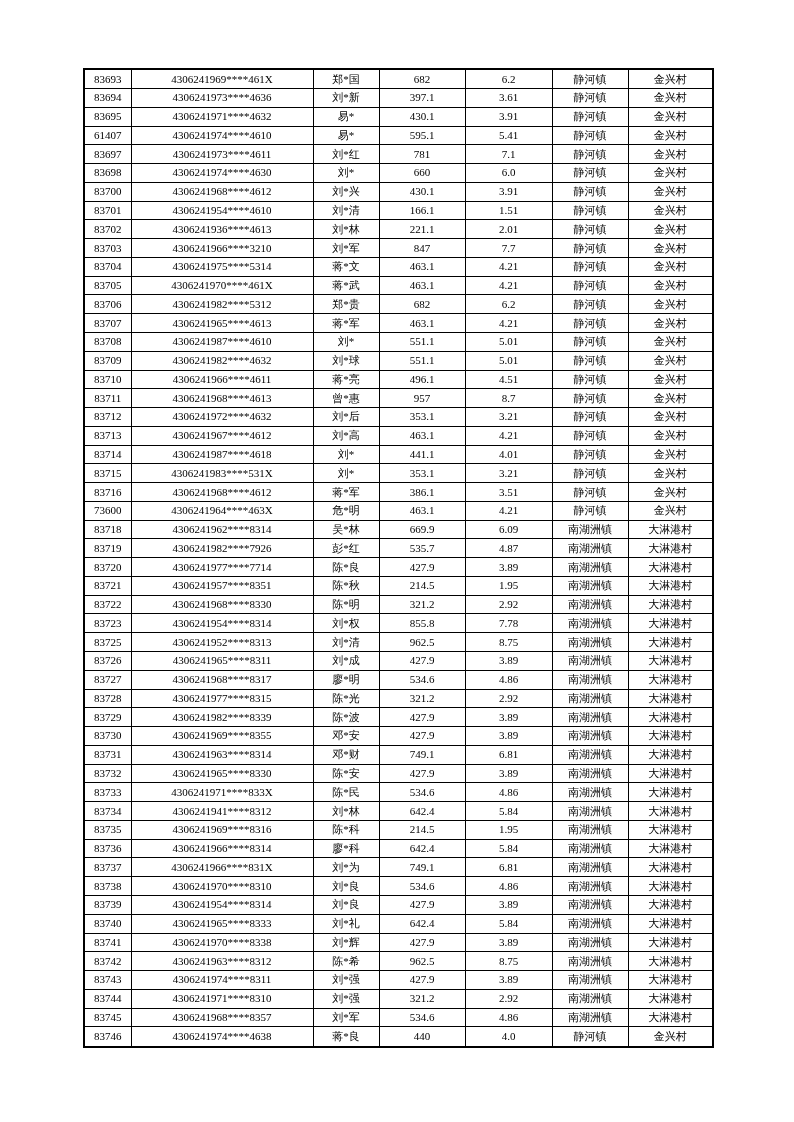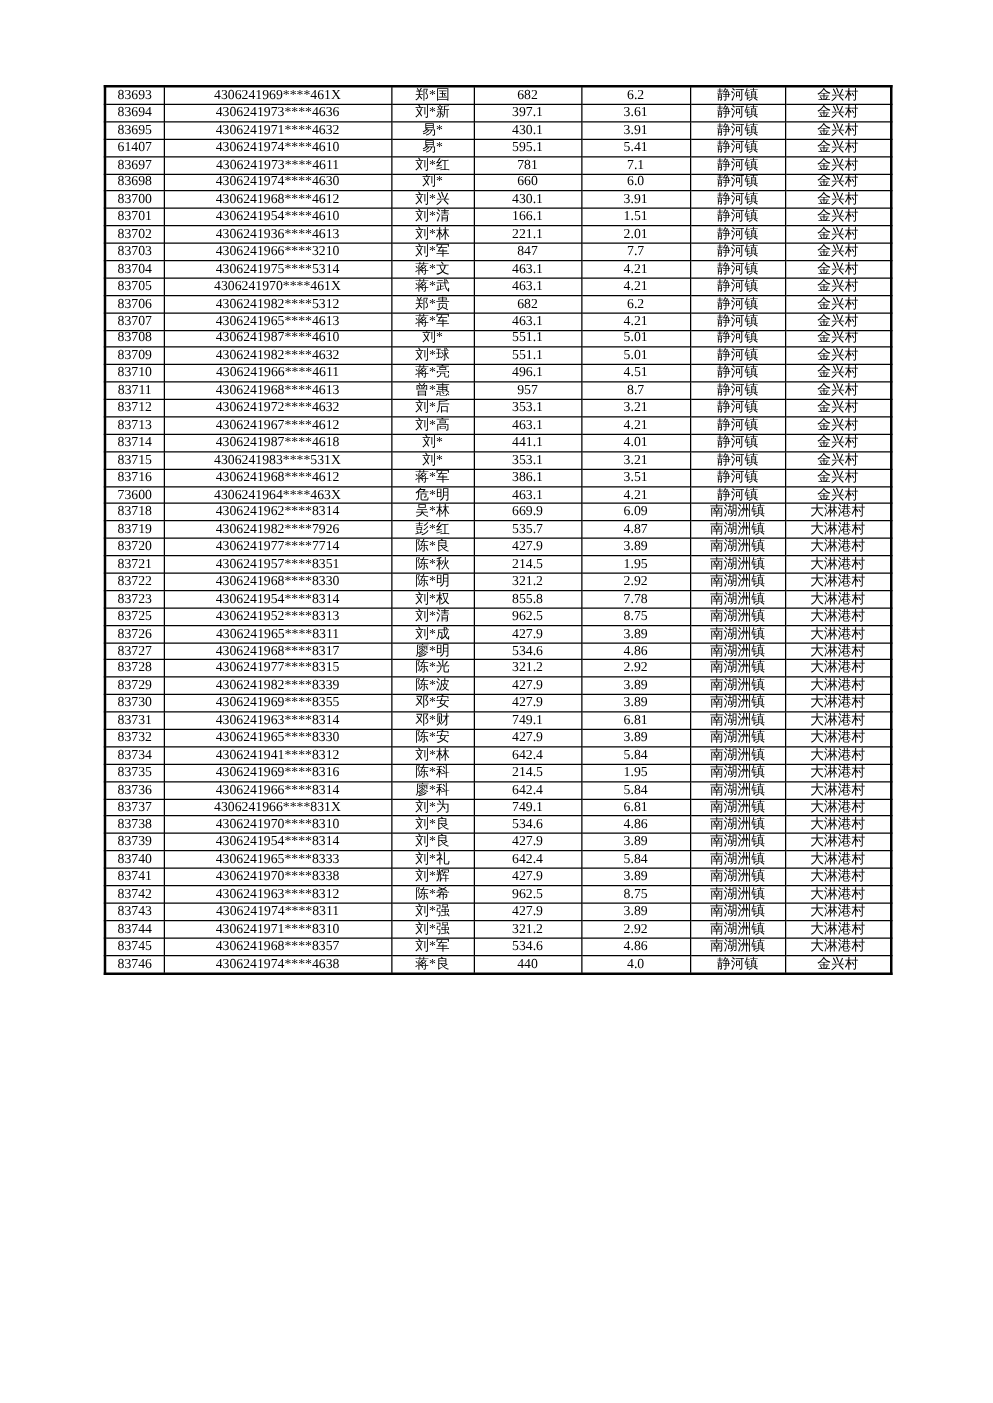--- a/index.html
+++ b/index.html
@@ -13,21 +13,21 @@
     height: 1122px;
     background: #ffffff;
     overflow: hidden;
     font-family: "Liberation Serif", "DejaVu Serif", serif;
   }
   table.records {
     position: absolute;
     left: 83px;
     top: 68px;
     width: 629px;
-    height: 712px;
+    height: 980px;
     border-collapse: collapse;
     table-layout: fixed;
     border: 2px solid #000000;
   }
   table.records td {
     border: 1px solid #000000;
     padding: 0;
     text-align: center;
     vertical-align: middle;
     font-size: 11px;
@@ -388,20 +388,29 @@
         <tr>
           <td>83732</td>
           <td>4306241965****8330</td>
           <td>陈*安</td>
           <td>427.9</td>
           <td>3.89</td>
           <td>南湖洲镇</td>
           <td>大淋港村</td>
         </tr>
         <tr>
+          <td>83733</td>
+          <td>4306241971****833X</td>
+          <td>陈*民</td>
+          <td>534.6</td>
+          <td>4.86</td>
+          <td>南湖洲镇</td>
+          <td>大淋港村</td>
+        </tr>
+        <tr>
           <td>83734</td>
           <td>4306241941****8312</td>
           <td>刘*林</td>
           <td>642.4</td>
           <td>5.84</td>
           <td>南湖洲镇</td>
           <td>大淋港村</td>
         </tr>
         <tr>
           <td>83735</td>

